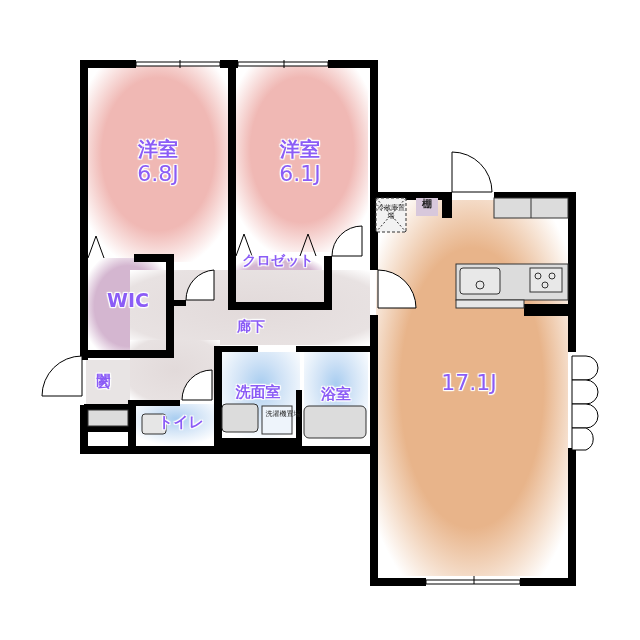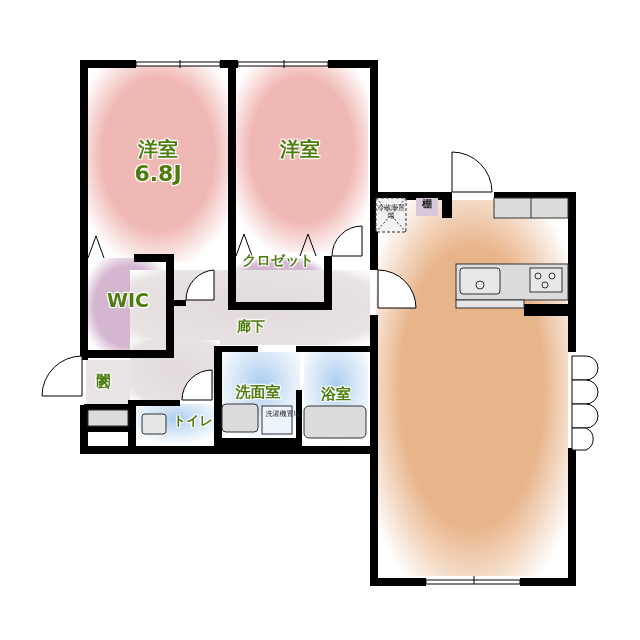--- a/index.html
+++ b/index.html
@@ -1,20 +1,20 @@
 <!DOCTYPE html>
 <html><head>
 <meta charset="utf-8">
 <style>
   html, body { margin:0; padding:0; background:#ffffff; }
   body { width:640px; height:640px; position:relative; overflow:hidden; font-family:"DejaVu Sans", sans-serif; }
   .plan { position:absolute; left:0; top:0; width:640px; height:640px; }
-  .room-label { position:absolute; text-align:center; font-weight:bold; color:#4d7c0f; line-height:1.15;
+  .room-label { position:absolute; text-align:center; font-weight:bold; color:#8b5cf6; line-height:1.15;
     text-shadow: 0 0 2px #fff, 0 0 2px #fff, 1px 1px 1px #fff, -1px -1px 1px #fff, 1px -1px 1px #fff, -1px 1px 1px #fff; }
-  .room-label .size { font-weight:bold; font-family:"DejaVu Sans", sans-serif; }
+  .room-label .size { font-weight:normal; font-family:"DejaVu Sans", sans-serif; }
   .tiny { position:absolute; font-size:7px; line-height:8px; color:#222; text-align:center; font-family:"DejaVu Sans", sans-serif; }
   .vert { writing-mode: vertical-rl; }
 </style>
 </head>
 <body>
 
 <div class="plan">
   <svg width="640" height="640" viewBox="0 0 640 640" xmlns="http://www.w3.org/2000/svg">
     <defs>
       <radialGradient id="gPink" cx="50%" cy="45%" r="60%">
@@ -155,26 +155,28 @@
     </g>
   </svg>
 
   
   <div class="room-label" style="left:108px; top:138px; width:100px; font-size:20px;">
     <div>洋室</div>
     <div class="size" style="font-size:22px;">6.8J</div>
   </div>
   <div class="room-label" style="left:250px; top:138px; width:100px; font-size:20px;">
     <div>洋室</div>
+    <div class="size" style="font-size:22px;">6.1J</div>
   </div>
   <div class="room-label" style="left:414px; top:370px; width:110px; font-size:26px;">
+    <div class="size" style="font-size:22px;">17.1J</div>
   </div>
   <div class="room-label" style="left:98px; top:290px; width:60px; font-size:19px;">WIC</div>
   <div class="room-label" style="left:232px; top:252px; width:92px; font-size:14px;">クロゼット</div>
   <div class="room-label" style="left:226px; top:318px; width:50px; font-size:14px;text-align:center;">廊下</div>
   <div class="room-label vert" style="left:96px; top:362px; font-size:14px;">玄関</div>
-  <div class="room-label" style="left:168px; top:414px; width:50px; font-size:13px;">トイレ</div>
+  <div class="room-label" style="left:156px; top:414px; width:50px; font-size:15px;">トイレ</div>
   <div class="room-label" style="left:226px; top:384px; width:64px; font-size:15px;text-align:center;">洗面室</div>
   <div class="room-label" style="left:308px; top:386px; width:56px; font-size:15px;">浴室</div>
   <div class="tiny" style="left:377px; top:204px; width:28px;">冷蔵庫置場</div>
   <div class="tiny" style="left:263px; top:410px; width:40px;">洗濯機置場</div>
   <div class="tiny" style="left:418px; top:200px; width:18px; font-size:10px; font-weight:bold;">棚</div>
 </div>
 
 </body></html>

